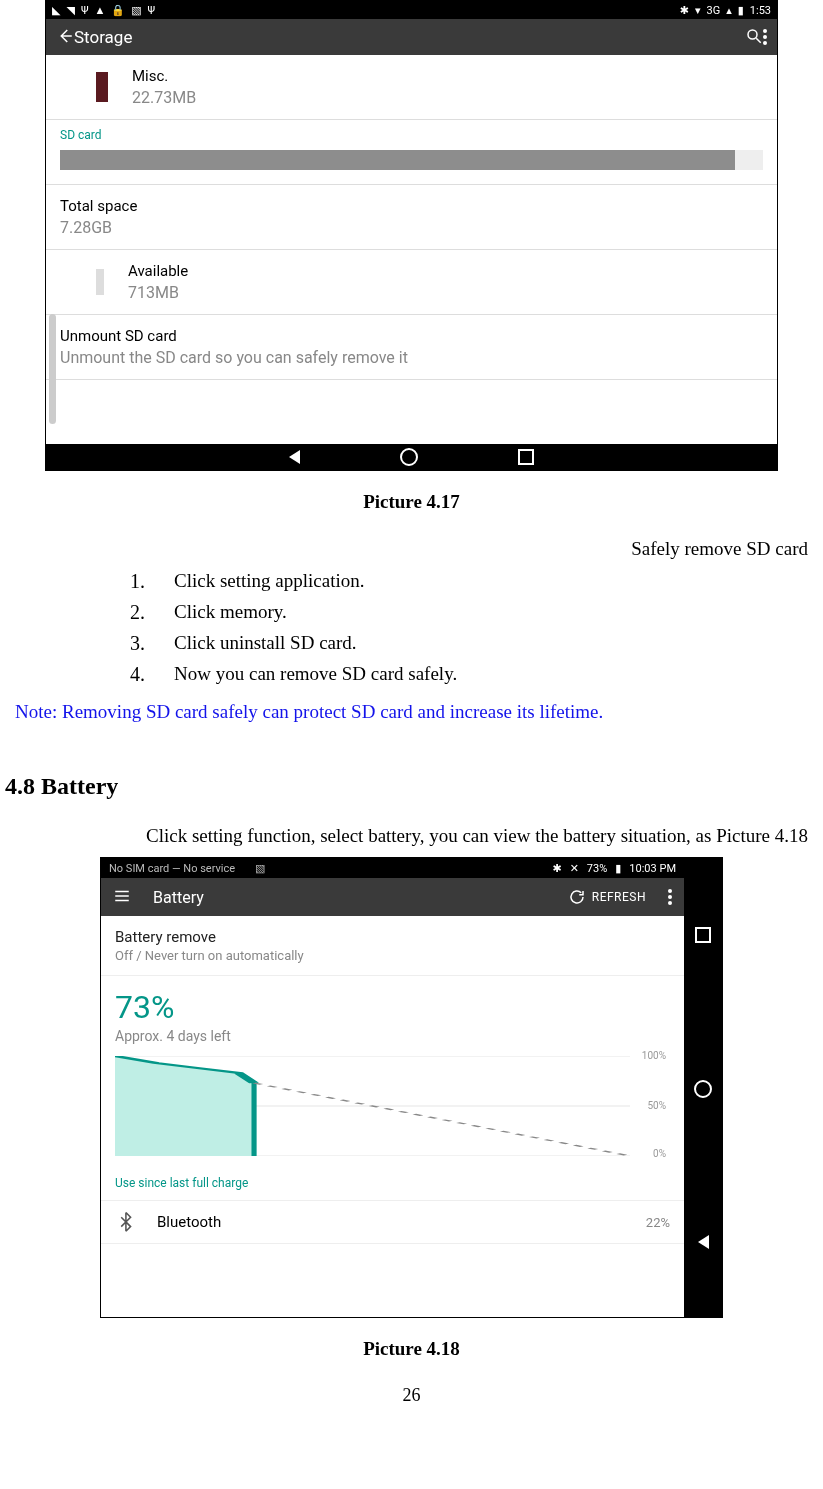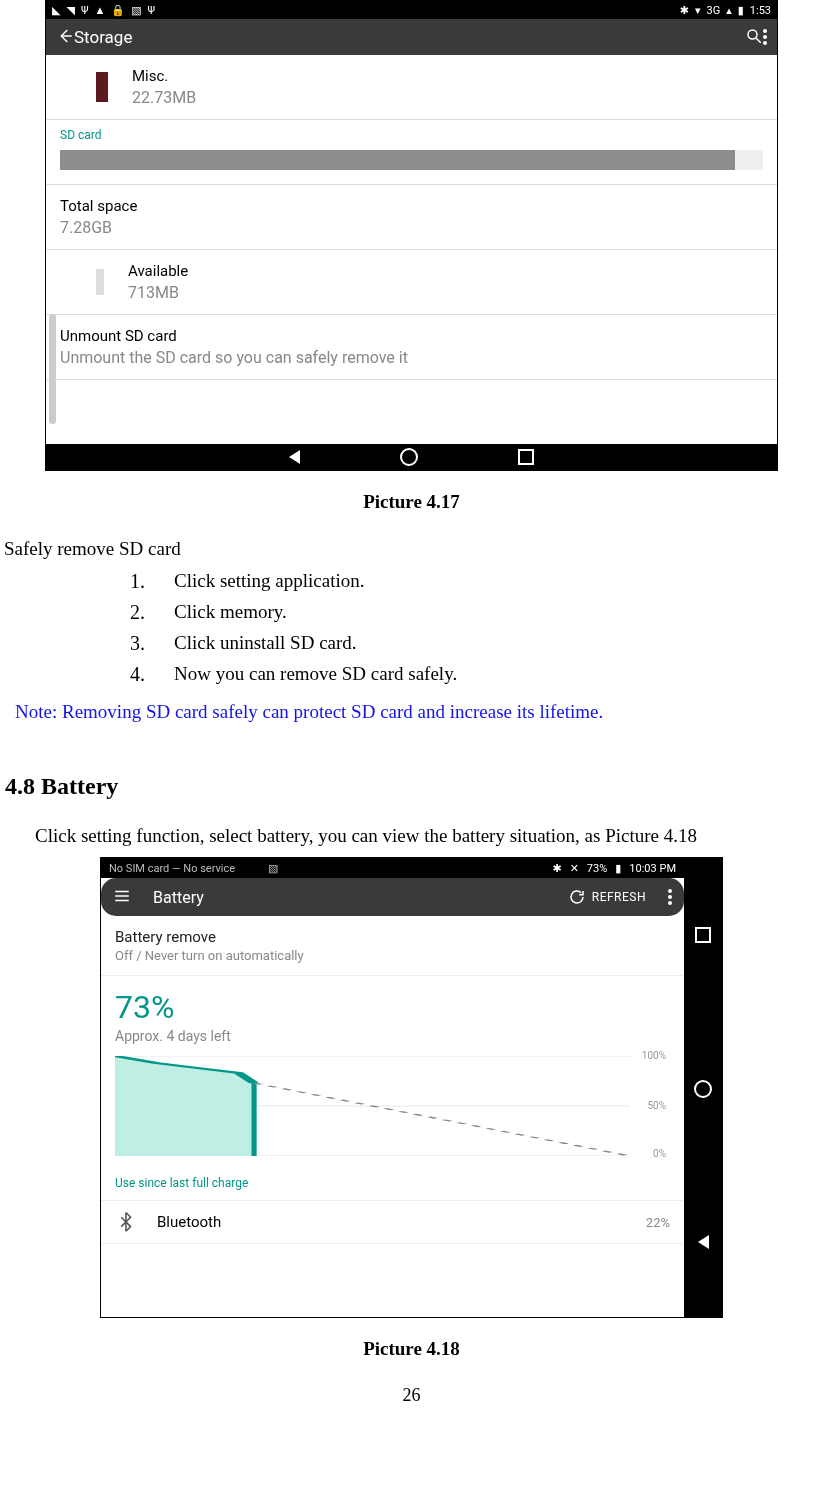--- a/index.html
+++ b/index.html
@@ -13,21 +13,21 @@
     width: 823px;
     margin: 0 auto;
     padding: 0;
     box-sizing: border-box;
   }
   .caption {
     text-align: center;
     font-weight: bold;
     margin: 20px 0 25px 0;
   }
-  .para { margin: 10px 4px; }
+  .para { margin: 10px 15px; text-align: right; }
   .listblock { margin-left: 130px; }
   .listrow { display: flex; margin: 8px 0; }
   .listnum { width: 30px; font-size: 20px; flex-shrink: 0;}
   .listtxt { padding-left: 14px; }
   .note { color: #1313ea; margin: 15px 15px 50px 15px; }
   h2.section { font-size: 24px; font-weight: bold; margin: 40px 0 25px 5px; font-family: "Times New Roman", serif; }
   .pagenum { text-align: center; margin: 22px 0 10px 0; font-size: 18px; }
 
   
   .shot {
@@ -74,21 +74,21 @@
   
   .shot2 { margin: 0 100px; height: 459px; position:relative; }
   .shot2 .sidenav { position:absolute; right:0; top:0; bottom:0; width:38px; background:#000; display:flex; flex-direction:column; justify-content:space-around; align-items:center; color:#fff; font-size:16px;}
   .shot2 .main { margin-right:38px; height:100%; display:flex; flex-direction:column;}
   .shot2 .statusbar {
     height:20px; background:#000; color:#bbb; font-size:11px;
     display:flex; justify-content:space-between; align-items:center; padding:0 8px;
   }
   .shot2 .appbar {
     height:38px; background:#3a3a3a; color:#fff; display:flex; align-items:center;
-    padding:0 12px; gap:22px;border-radius:15px;
+    padding:0 12px; gap:22px;
   }
   .shot2 .appbar .spacer { flex:1; }
   .shot2 .appbar .refresh { font-size:12px; letter-spacing:0.5px; display:flex; align-items:center; gap:6px;}
   .shot2 .saverrow { padding:12px 14px; border-bottom:1px solid #eee;}
   .shot2 .saverrow .t { font-size:15px; color:#222;}
   .shot2 .saverrow .s { font-size:13px; color:#888; margin-top:2px;}
   .shot2 .chartarea { padding: 12px 14px 4px 14px; }
   .shot2 .bigpct { color:#049688; font-size:32px; font-weight:400;}
   .shot2 .approx { color:#888; font-size:14px; margin-top:2px;}
   .shot2 .chartbox { position:relative; height:100px; margin:12px 40px 6px 0;}
@@ -231,21 +231,21 @@
 
   <div class="note">Note: Removing SD card safely can protect SD card and increase its lifetime.</div>
 
   <h2 class="section">4.8   Battery</h2>
 
   <div class="para" style="margin-left:35px;">Click setting function, select battery, you can view the battery situation, as Picture 4.18</div>
 
   <div class="shot shot2">
     <div class="main">
       <div class="statusbar">
-        <div style="display:flex;gap:33px;align-items:center;">
+        <div style="display:flex;gap:20px;align-items:center;">
           <span>No SIM card — No service</span>
           <span>▧</span>
         </div>
         <div style="display:flex;gap:8px;align-items:center;color:#fff;">
           <span>✱</span>
           <span>✕</span>
           <span>73%</span>
           <span>▮</span>
           <span>10:03 PM</span>
         </div>

